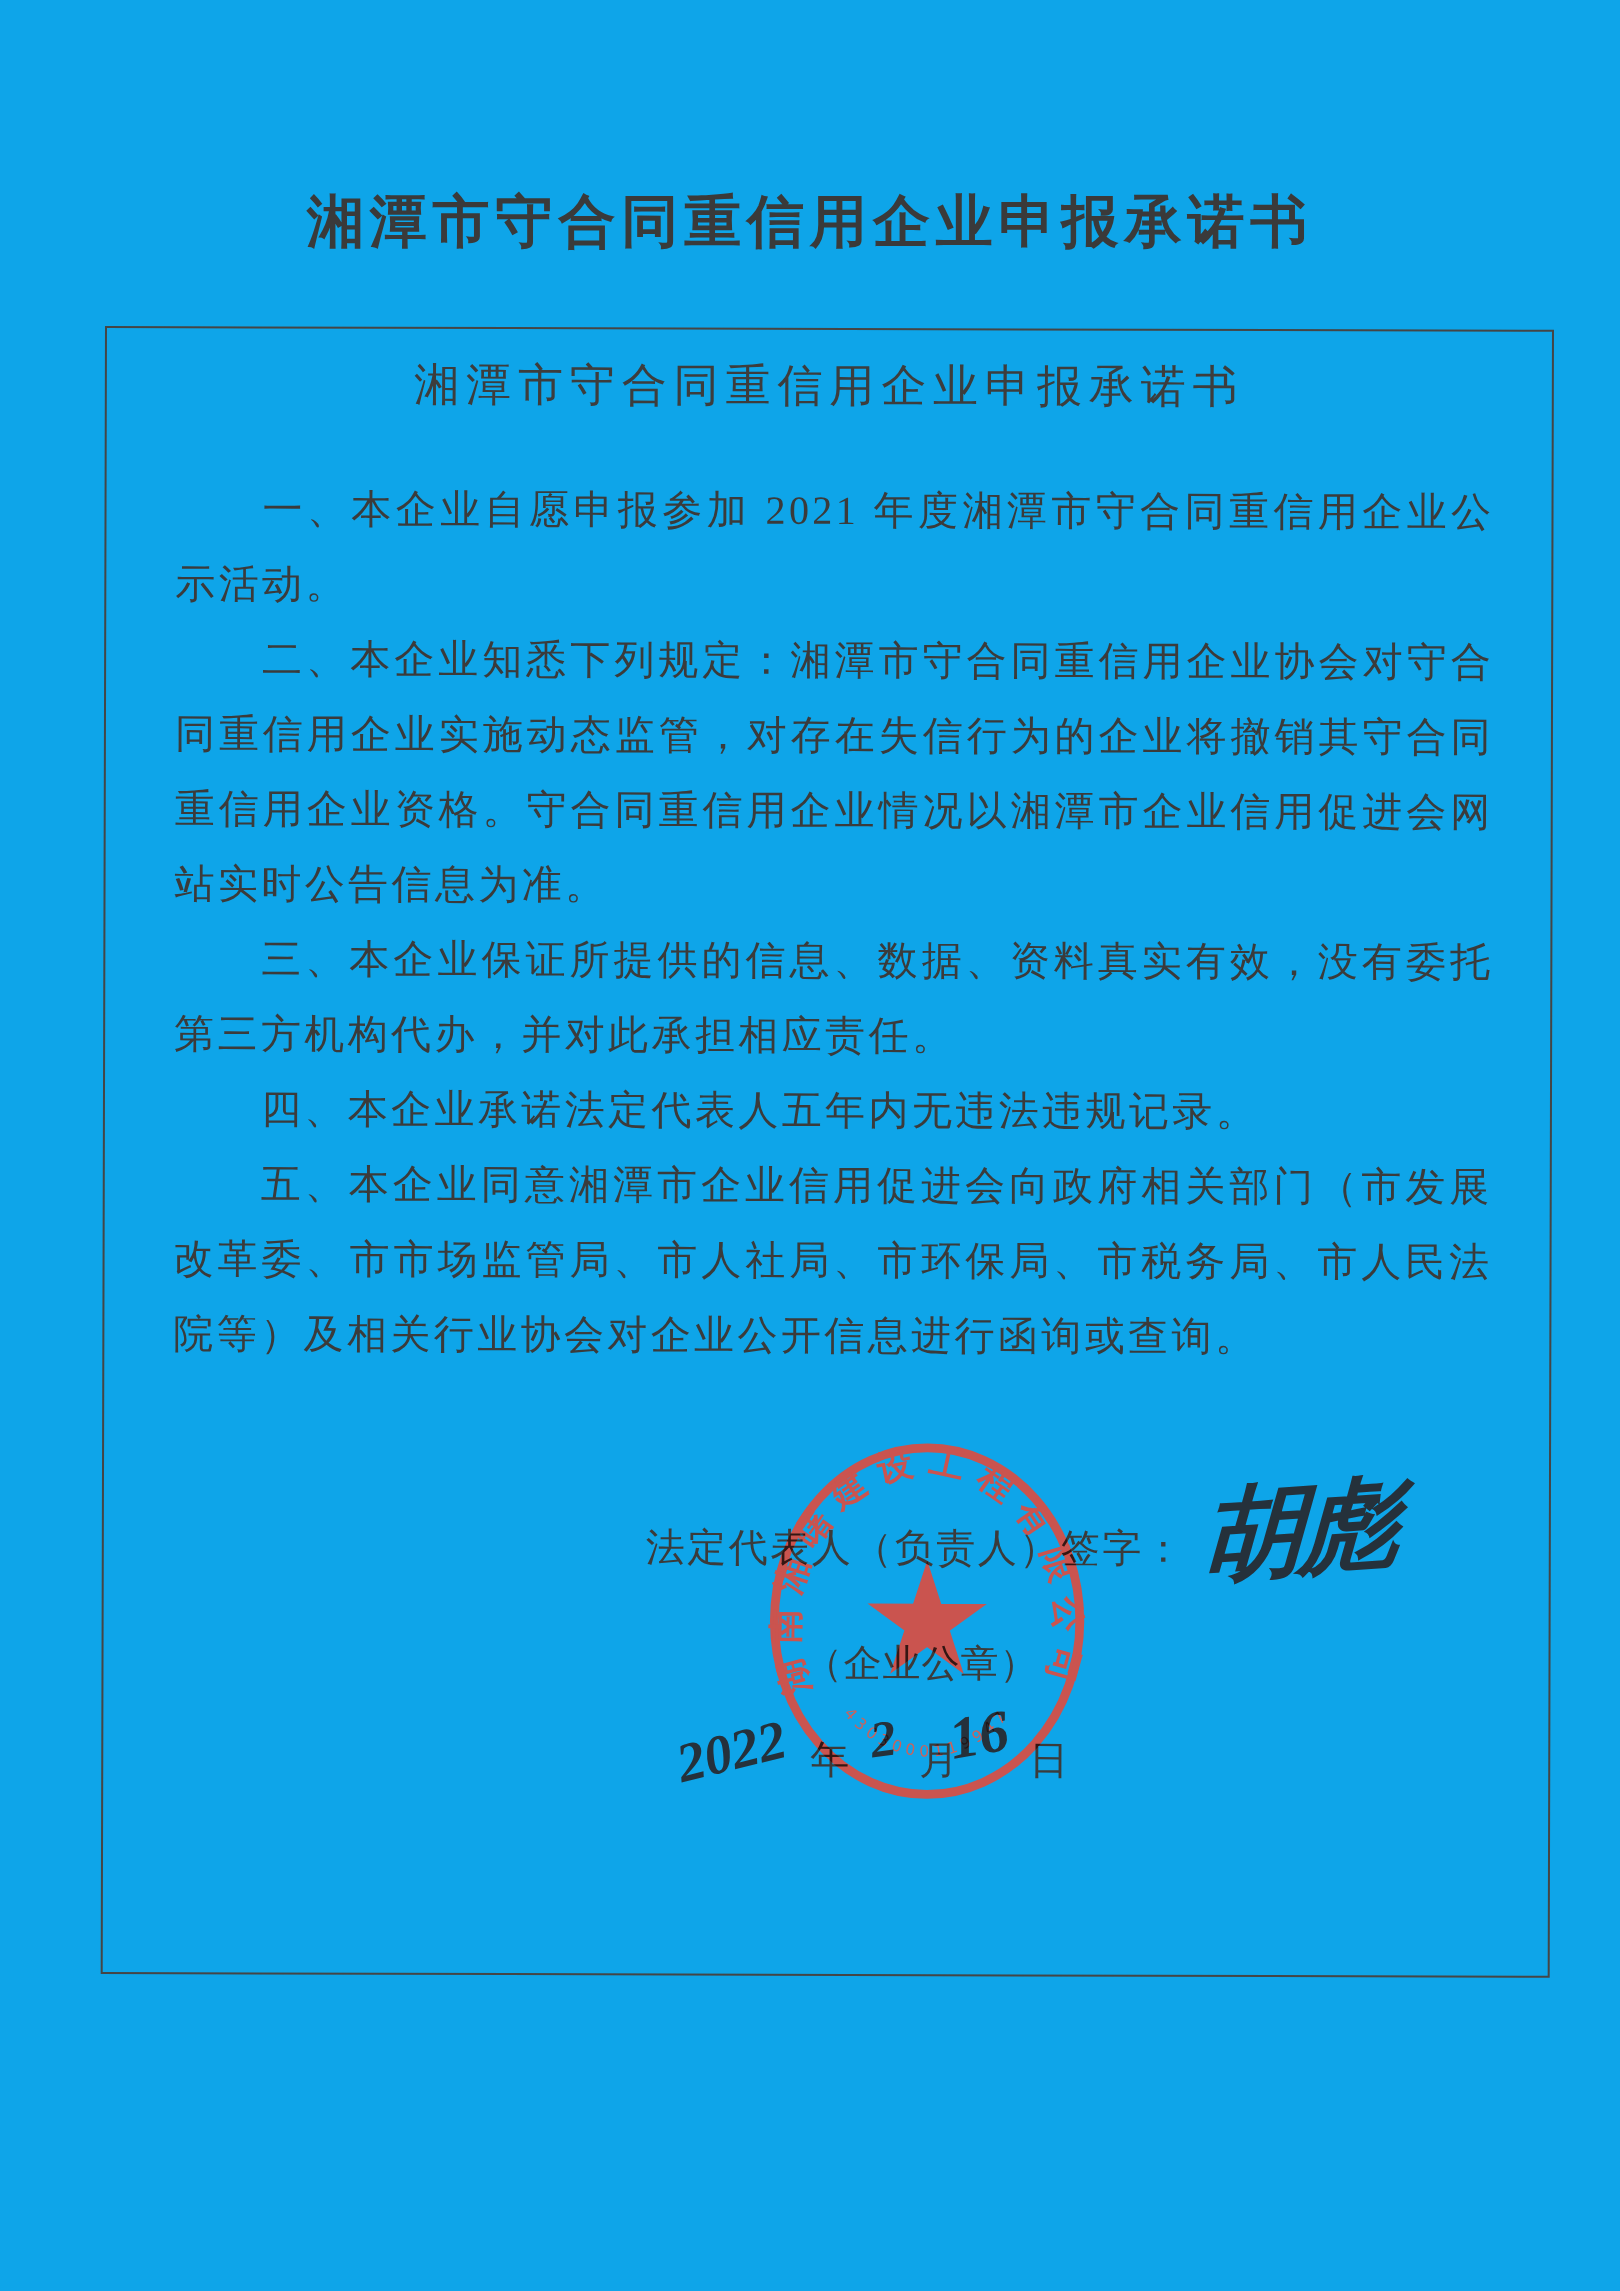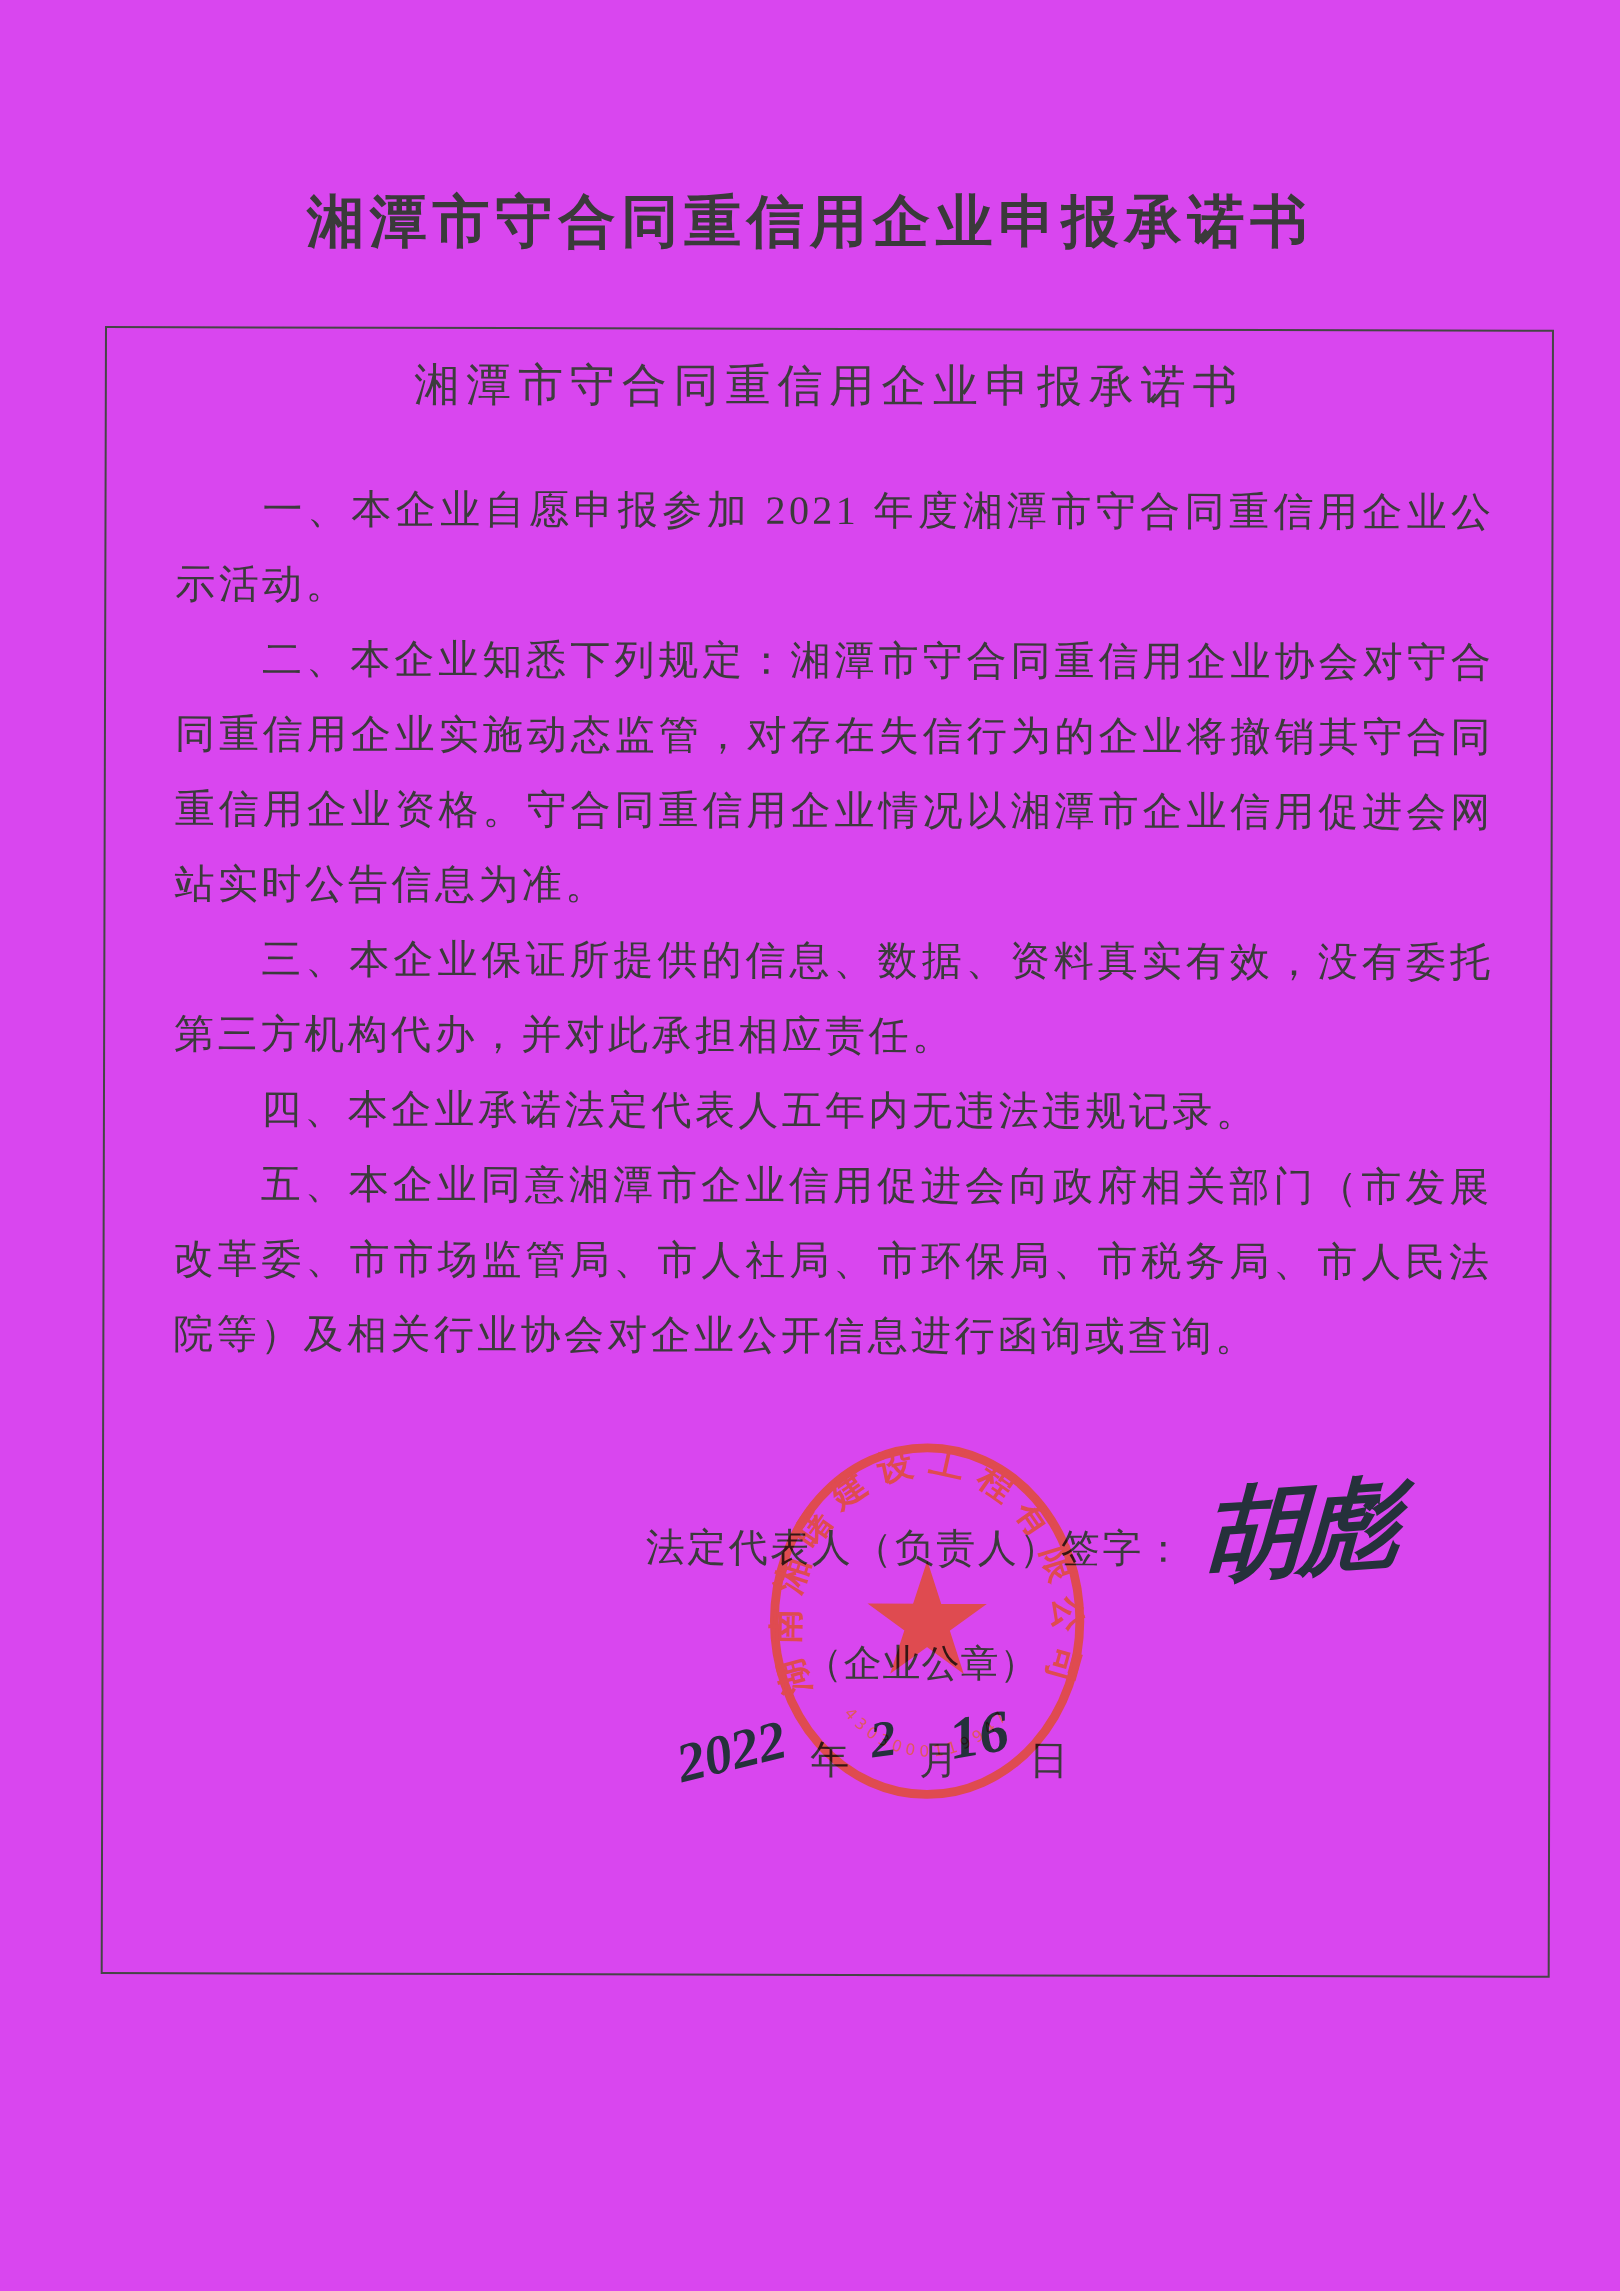--- a/index.html
+++ b/index.html
@@ -2,21 +2,21 @@
 <html><head>
 <meta charset="utf-8">
 <style>
   html,body{margin:0;padding:0;}
   body{
     width:1620px;height:2292px;
     background:#fdfdfc;
     font-family:"Liberation Serif","DejaVu Serif",serif;
     position:relative;overflow:hidden;
   }
-  .page{position:absolute;left:0;top:0;width:1620px;height:2292px;background:#d946ef;}
+  .page{position:absolute;left:0;top:0;width:1620px;height:2292px;background:#0ea5e9;}
 
   .main-title{
     position:absolute;left:0;top:184px;width:1620px;margin:0;
     text-align:center;font-size:57px;font-weight:bold;color:#3a3a3a;
     letter-spacing:5.9px;
   }
 
   .doc-box{
     position:absolute;left:105px;top:326px;width:1445px;height:1644px;
     border:2px solid #454545;

